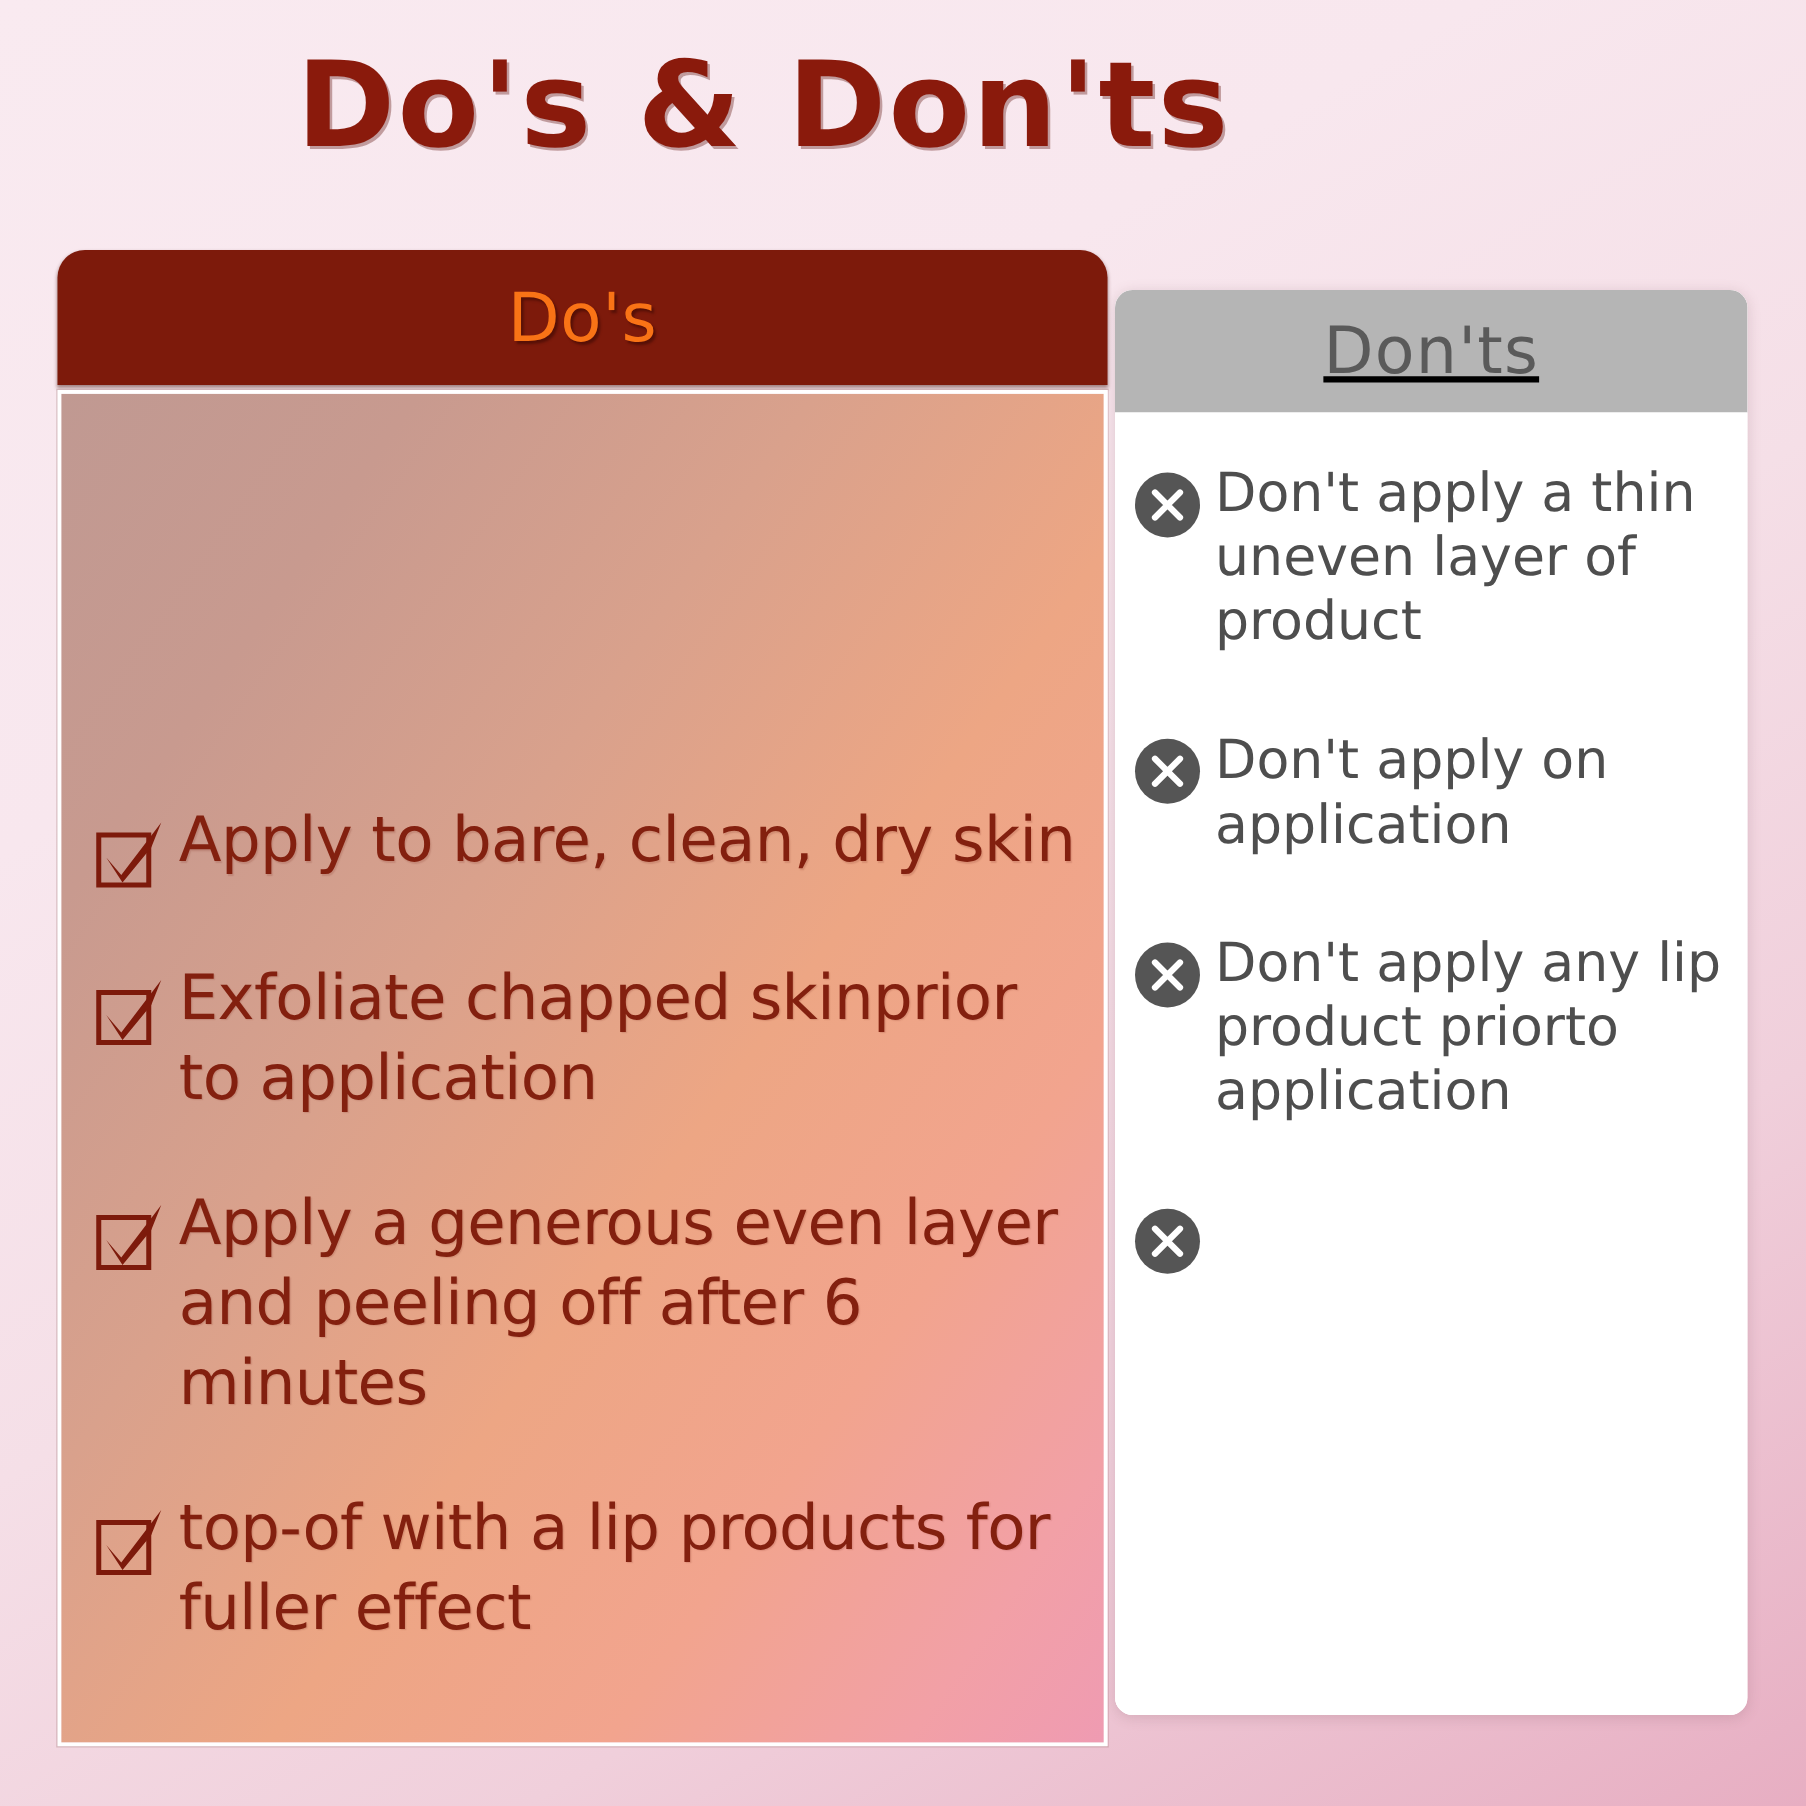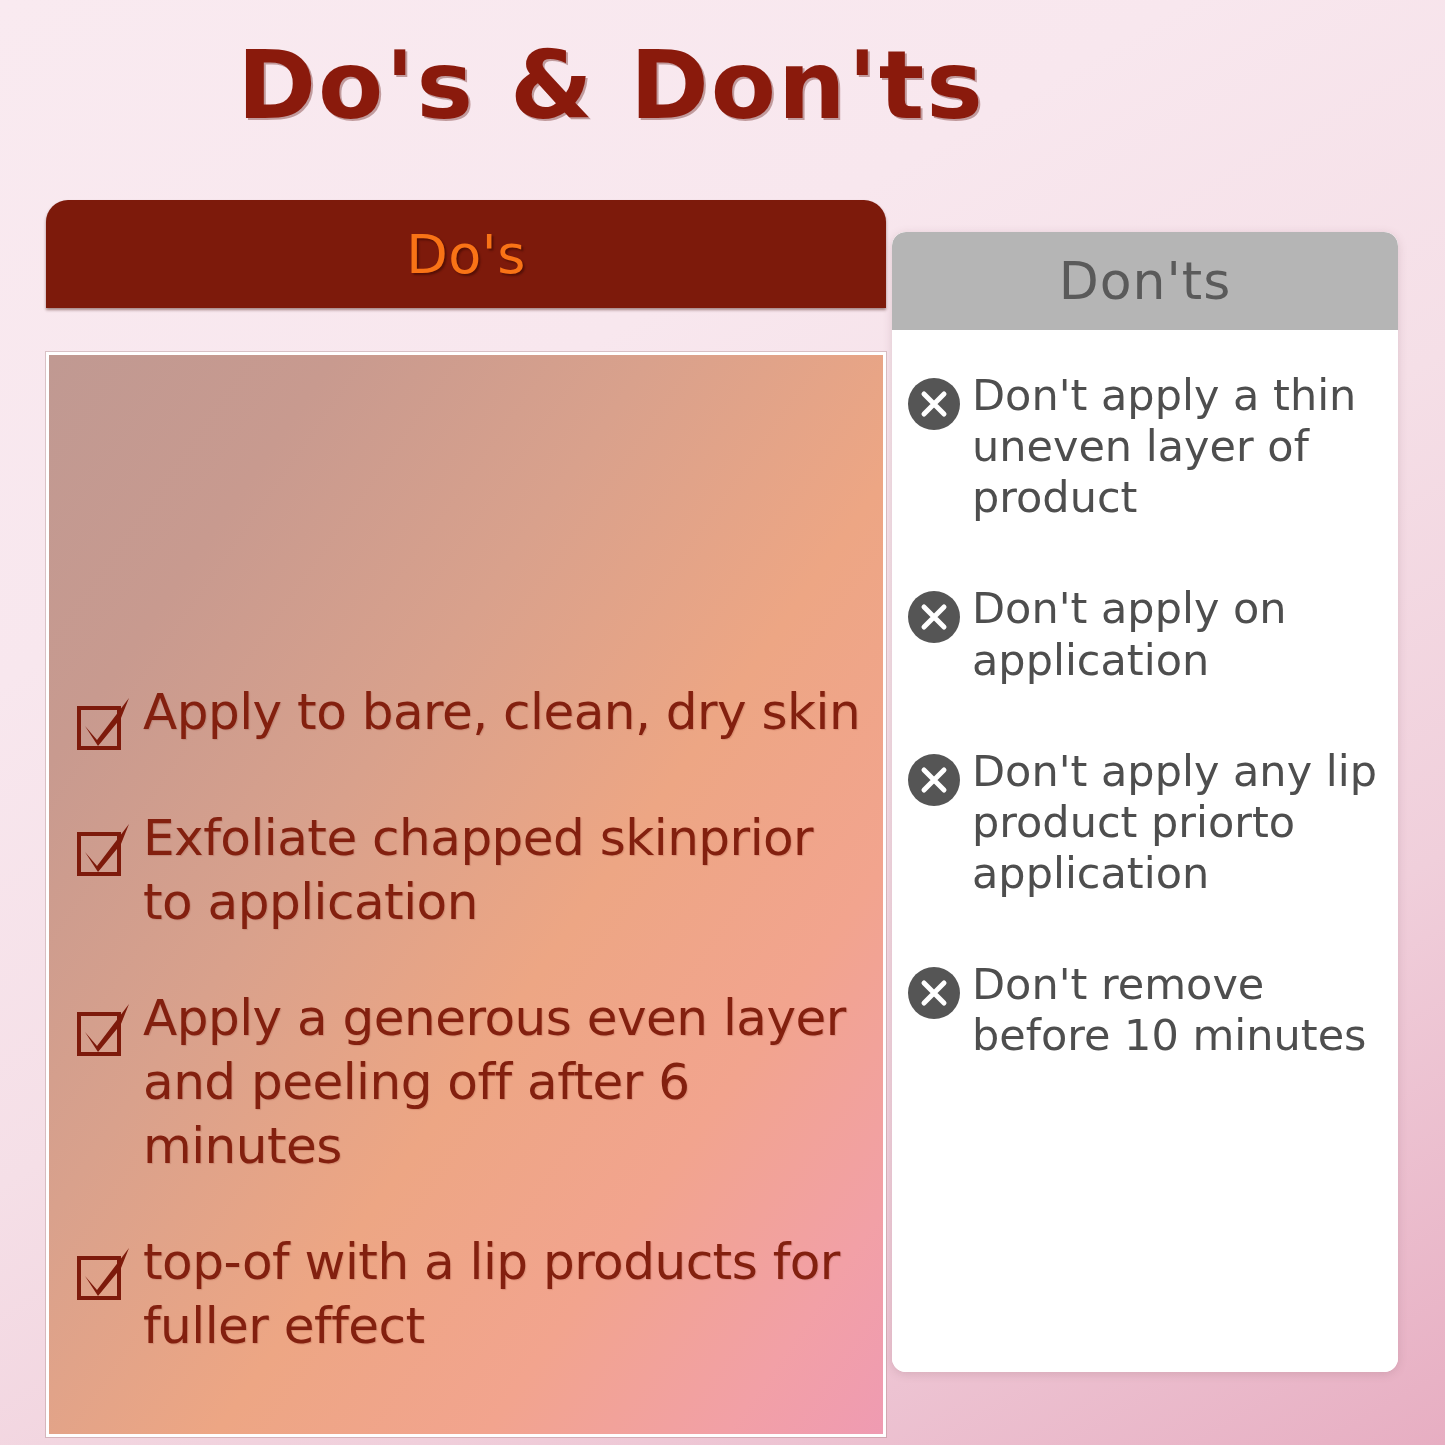--- a/index.html
+++ b/index.html
@@ -62,20 +62,21 @@
     position: absolute;
     left: 0;
     top: 0;
     width: 506px;
     height: 98px;
     background: #b5b5b5;
     border-radius: 14px 14px 0 0;
     display: flex;
     align-items: center;
     justify-content: center;
+    text-decoration: underline;
   }
   .donts-header-text {
     font-family: "DejaVu Sans", sans-serif;
     font-size: 52px;
     font-weight: normal;
     color: #5a5a5a;
     letter-spacing: 1px;
   }
   .donts-body {
     position: absolute;
@@ -156,21 +157,20 @@
         #c89a8f 18%,
         #d9a18c 38%,
         #eda684 58%,
         #f2a48e 75%,
         #f2a0a6 90%,
         #ef9bb2 100%);
     border: 3px solid #ffffff;
     box-sizing: border-box;
     box-shadow: 0 0 0 1px rgba(160,120,120,0.35);
     overflow: hidden;
-    margin-top: 40px;
   }
   .dos-list {
     position: absolute;
     left: 24px;
     top: 325px;
     width: 800px;
   }
   .do-item {
     display: flex;
     align-items: flex-start;
@@ -241,21 +241,20 @@
         <span class="dont-text">Don't apply any lip product priorto application</span>
       </div>
 
       <div class="dont-item">
         <span class="x-icon">
           <svg viewBox="0 0 56 56" xmlns="http://www.w3.org/2000/svg">
             <circle cx="28" cy="28" r="26" fill="#555555"></circle>
             <path d="M18 18 L38 38 M38 18 L18 38" stroke="#ffffff" stroke-width="5" stroke-linecap="round"></path>
           </svg>
         </span>
-        <span class="dont-text">Don't remove before 10 minutes</span>
       </div>
 
     </div>
   </div>
 
   <div class="dos-panel">
 
     <div class="dos-header">
       <span class="dos-header-text">Do's</span>
     </div>

